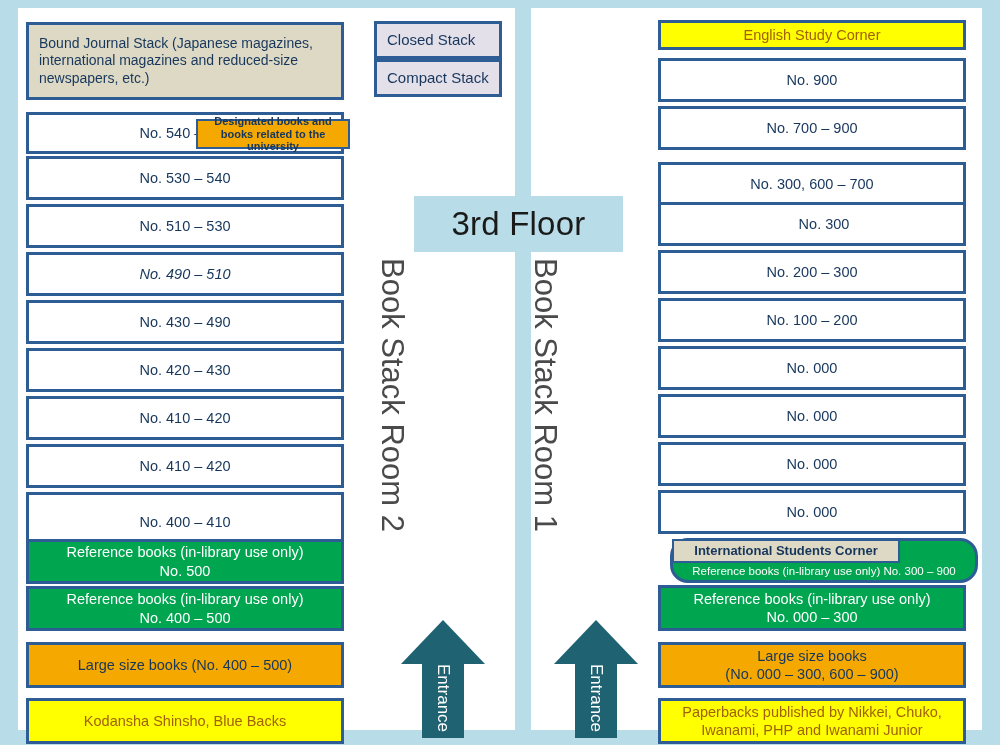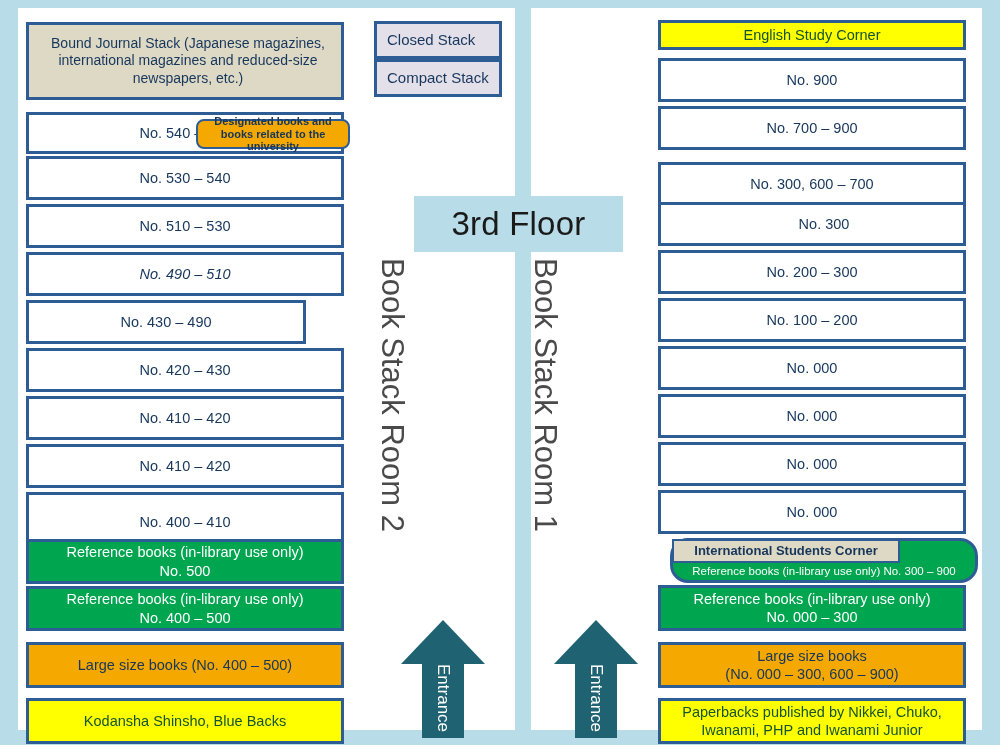--- a/index.html
+++ b/index.html
@@ -42,25 +42,25 @@
     align-items: center;
     justify-content: center;
     text-align: center;
     font-size: 14.5px;
     line-height: 1.25;
     padding: 1px 4px;
   }
   .box.tan      { background: #ded9c4; }
   .box.green    { background: #00a550; color: #ffffff; }
   .box.orange   { background: #f5a800; color: #16365c; }
-  .box.yellow   { background: #ffff00; color: #14532d; }
+  .box.yellow   { background: #ffff00; color: #a16207; }
   .box.lilac    { background: #e4e0ea; }
   .box.left-align { justify-content: flex-start; text-align: left; padding-left: 10px; }
 
-  .box .txt { display: block; text-align: center; }
+  .box .txt { display: block; }
 
   
   .tag {
     position: absolute;
     border: 2px solid #2e5d96;
     display: flex;
     align-items: center;
     justify-content: center;
     text-align: center;
     font-size: 11px;
@@ -153,33 +153,33 @@
     </div>
 
     <div id="right-col"></div>
 
   <div class="box tan left-align" style="left: 8px; top: 14px; width: 318px; height: 78px; font-size: 14px;">
         <span class="txt">Bound Journal Stack (Japanese magazines, international magazines and reduced-size newspapers, etc.)</span>
       </div>
       <div class="box" style="left: 8px; top: 104px; width: 318px; height: 42px; font-size: 14.5px;">
         <span class="txt">No. 540 – 590</span>
       </div>
-      <div class="tag orange" style="left: 178px; top: 111px; width: 154px; height: 30px; border-radius: 8px;">
+      <div class="tag orange" style="left: 178px; top: 111px; width: 154px; height: 30px;">
         <span>Designated books and books related to the university</span>
       </div>
       <div class="box" style="left: 8px; top: 148px; width: 318px; height: 44px;">
         <span class="txt">No. 530 – 540</span>
       </div>
       <div class="box" style="left: 8px; top: 196px; width: 318px; height: 44px;">
         <span class="txt">No. 510 – 530</span>
       </div>
       <div class="box" style="left: 8px; top: 244px; width: 318px; height: 44px; font-style: italic;">
         <span class="txt">No. 490 – 510</span>
       </div>
-      <div class="box" style="left: 8px; top: 292px; width: 280px; height: 44px;">
+      <div class="box" style="left: 8px; top: 292px; width: 318px; height: 44px;">
         <span class="txt">No. 430 – 490</span>
       </div>
       <div class="box" style="left: 8px; top: 340px; width: 318px; height: 44px;">
         <span class="txt">No. 420 – 430</span>
       </div>
       <div class="box" style="left: 8px; top: 388px; width: 318px; height: 44px;">
         <span class="txt">No. 410 – 420</span>
       </div>
       <div class="box" style="left: 8px; top: 436px; width: 318px; height: 44px;">
         <span class="txt">No. 410 – 420</span>

